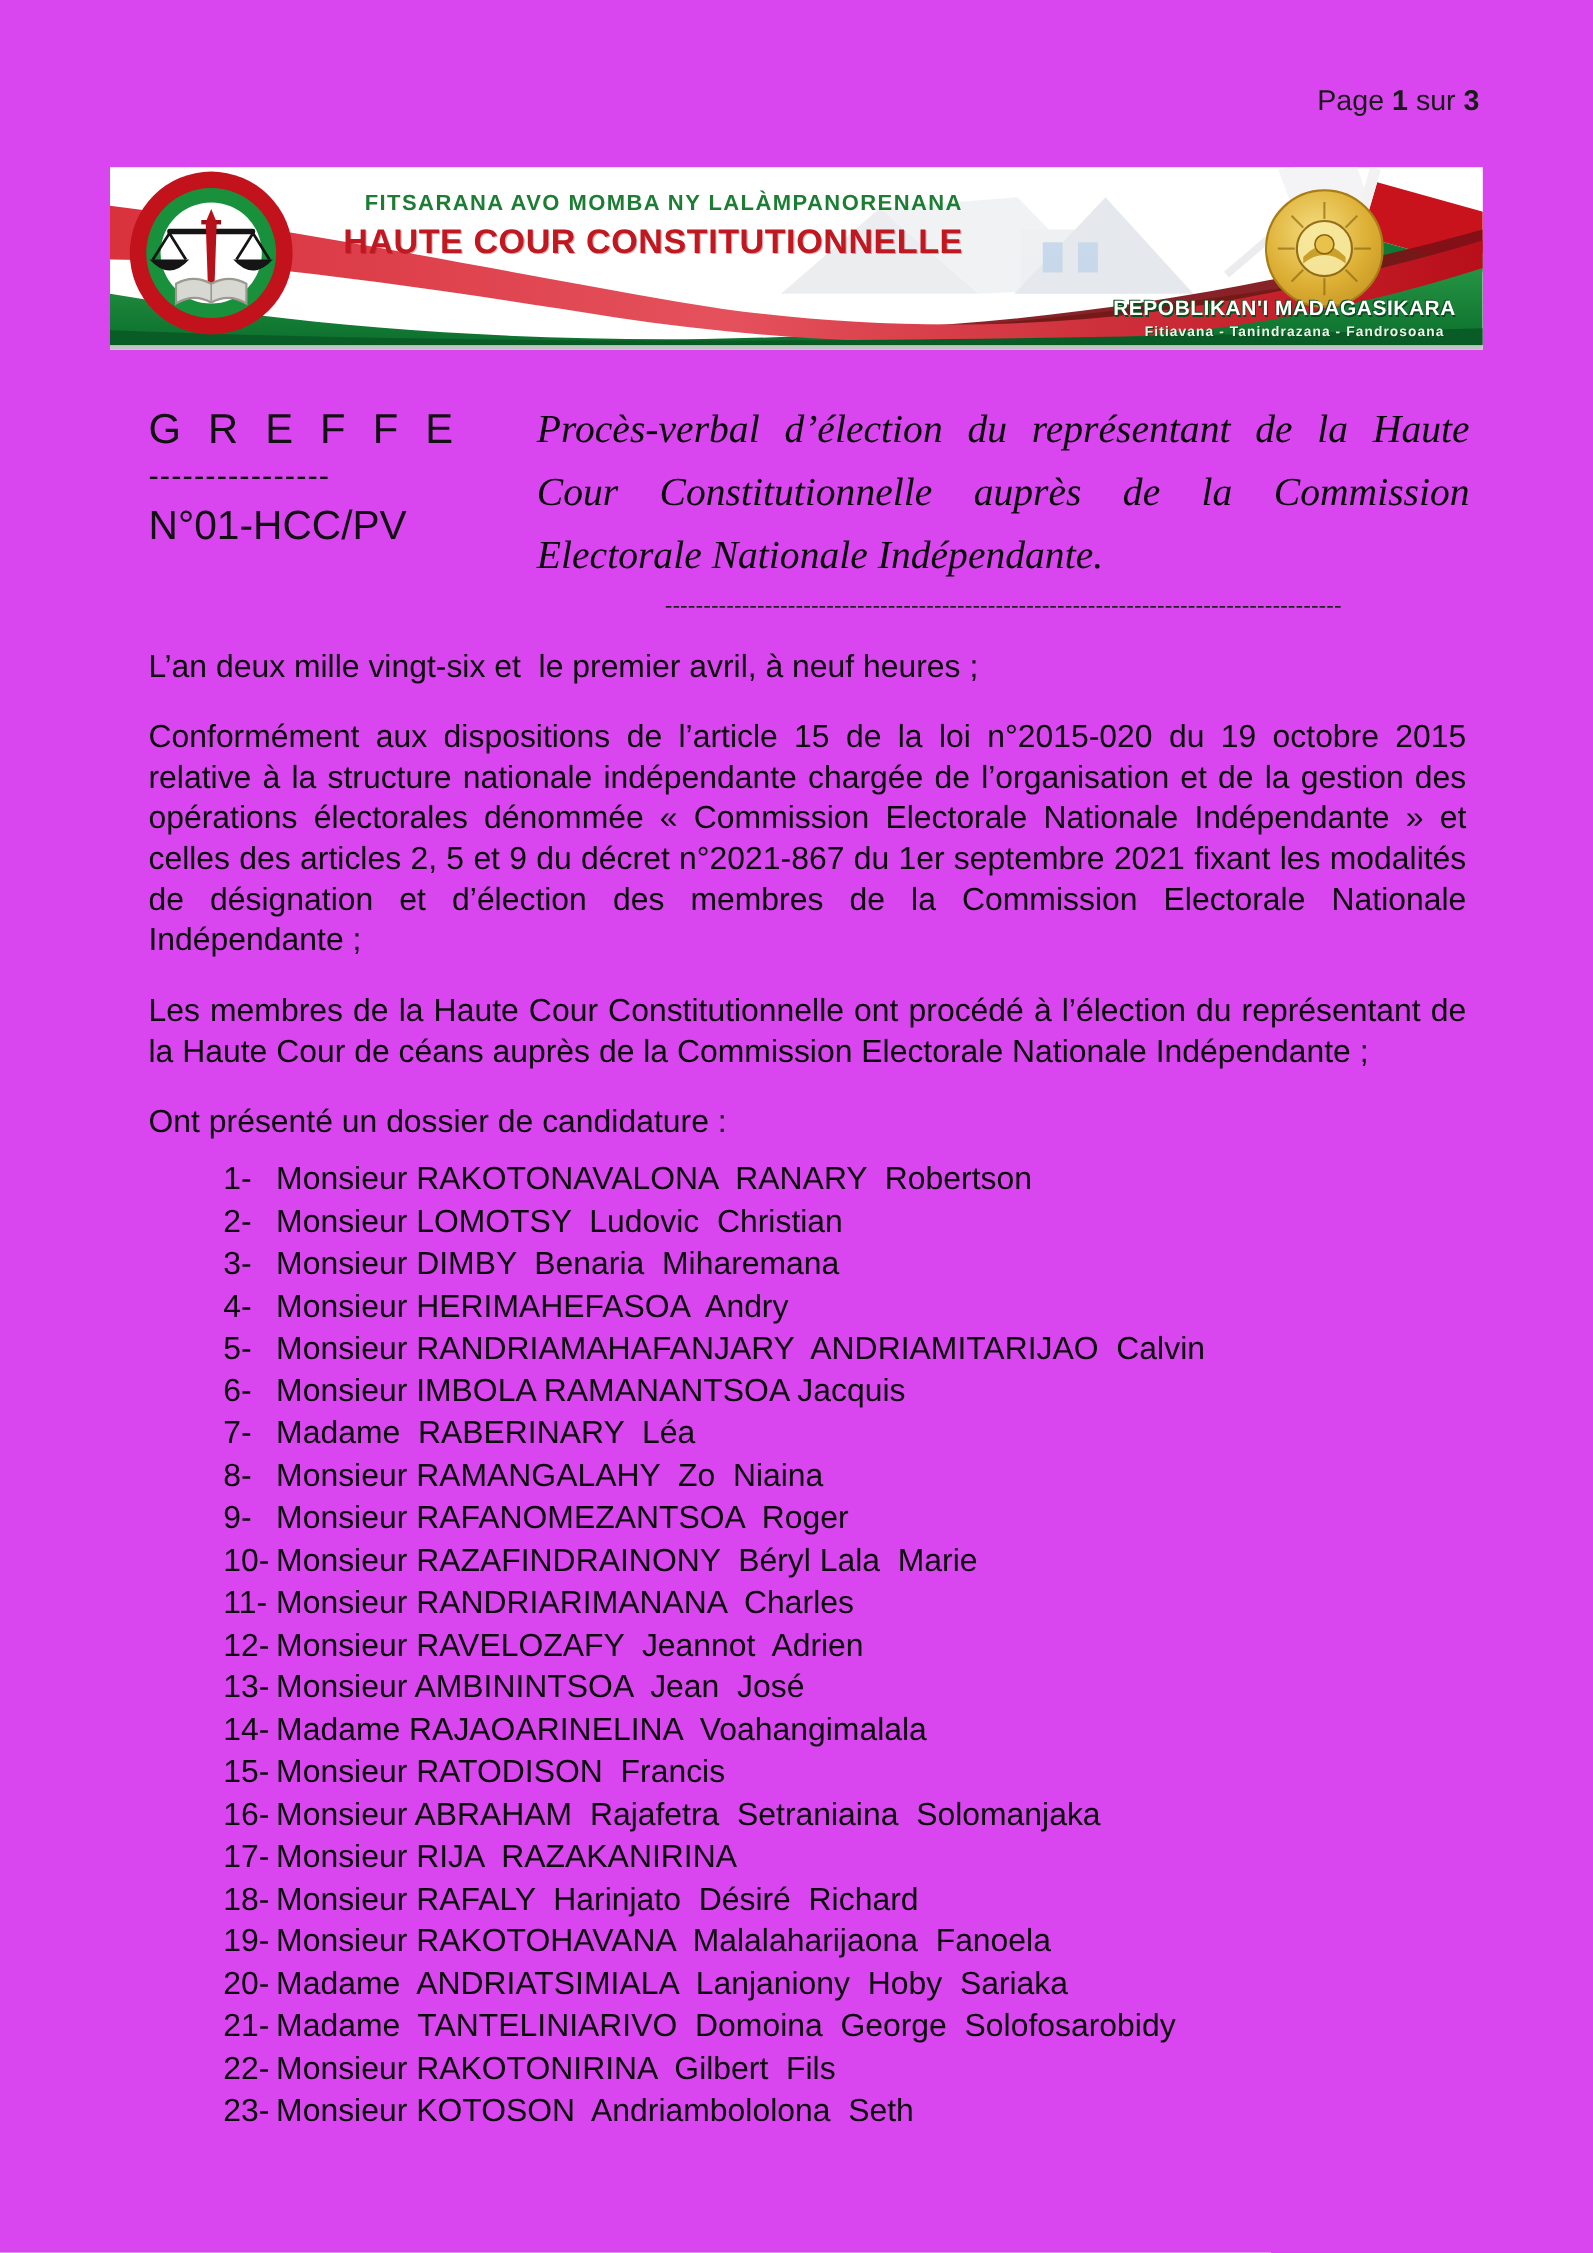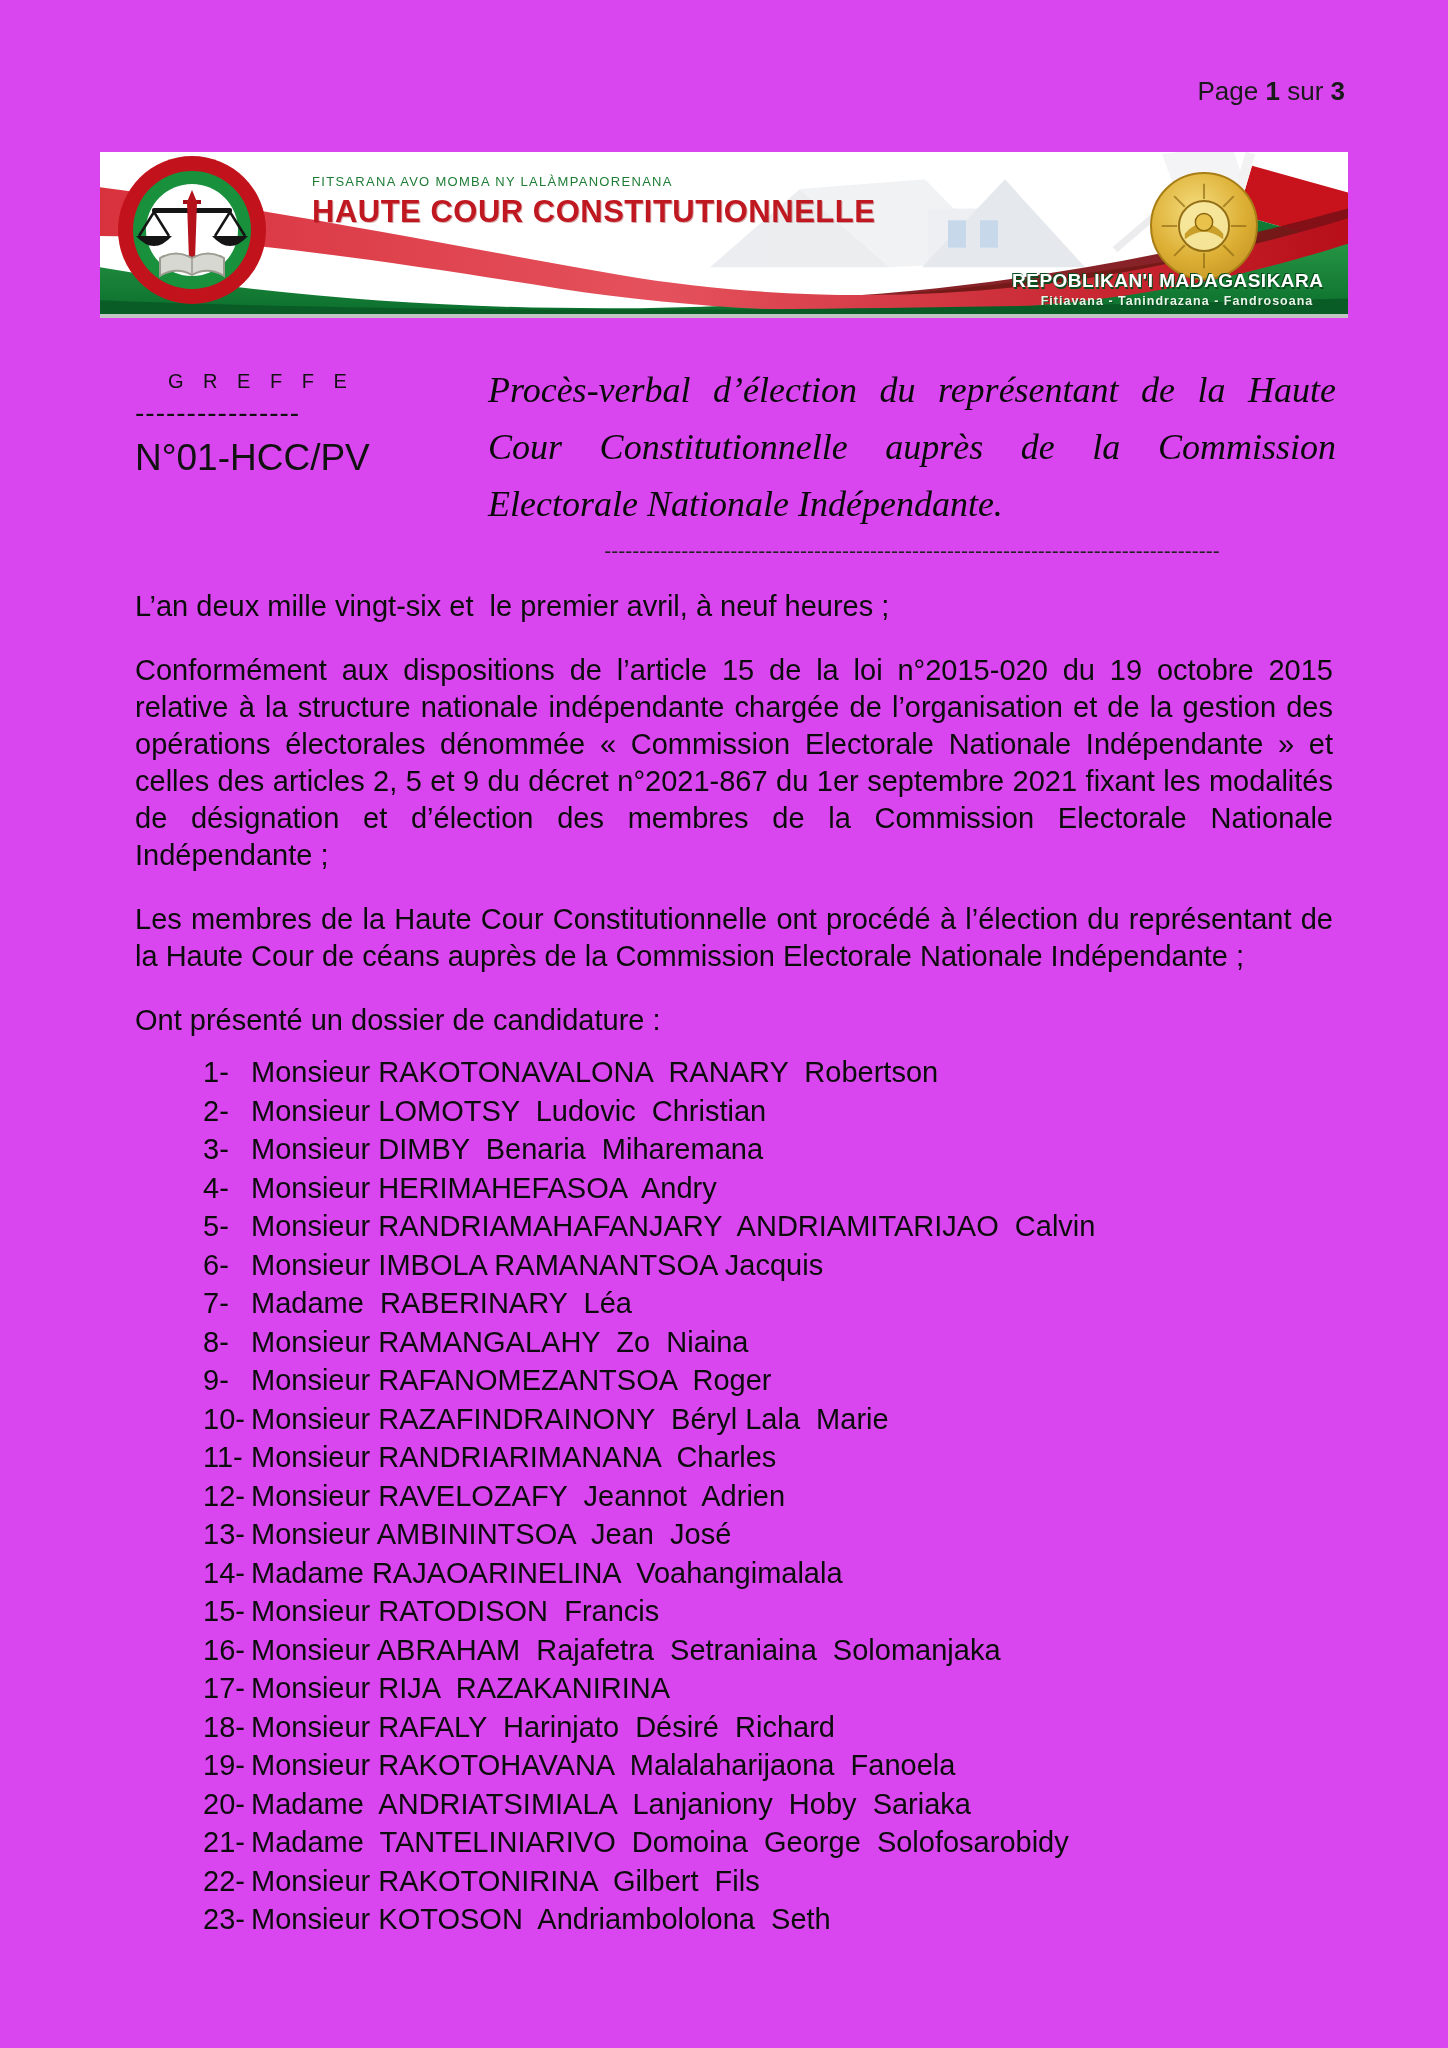--- a/index.html
+++ b/index.html
@@ -17,21 +17,21 @@
 
   
   .banner {
     position:absolute; left:100px; top:152px; width:1248px; height:166px;
     background:#fff; border-bottom:4px solid #c2c6c2; overflow:hidden;
   }
   .banner svg.waves { position:absolute; left:0; top:0; width:100%; height:100%; }
   .hcc-logo { position:absolute; left:16px; top:2px; width:152px; height:152px; }
   .org-text { position:absolute; left:212px; top:22px; }
   .org-line1 {
-    color:#1e7d35; font-weight:normal; font-size:13px; letter-spacing:1.3px;
+    color:#1e7d35; font-weight:bold; font-size:20px; letter-spacing:1.3px;text-align:right;
   }
   .org-line2 {
     color:#c01820; font-weight:bold; font-size:31px; letter-spacing:0.5px; margin-top:5px;
     text-shadow:1px 1px 0 rgba(140,15,22,.35);
   }
   .seal {
     position:absolute; left:1050px; top:20px; width:108px; height:108px; border-radius:50%;
     background:radial-gradient(circle at 42% 35%, #f5dd7e, #dcae33 55%, #bb8c1e);
     border:2px solid #a87d15;
   }
@@ -42,21 +42,21 @@
     text-shadow:1px 2px 0 #0a4d1e, -1px -1px 0 #0a4d1e;
   }
   .motto {
     position:absolute; right:6px; top:142px; width:330px; text-align:center;
     color:#e9f5e9; font-weight:bold; font-size:12.5px; letter-spacing:1px; white-space:nowrap;
     text-shadow:1px 1px 0 #0a4d1e;
   }
 
   
   .greffe { position:absolute; left:135px; top:370px; font-size:30px; color:#111; }
-  .greffe-title { letter-spacing:7px; font-size:20px;margin-left:33px; }
+  .greffe-title { letter-spacing:7px; font-size:38px; }
   .greffe-dashes { margin-top:4px; font-size:28px; letter-spacing:1px; }
   .greffe-ref { margin-top:8px; font-size:37px; }
 
   
   .title-block { position:absolute; left:488px; top:362px; width:848px; }
   .title-text {
     font-family:Liberation Serif, serif; font-style:italic; font-size:36px;
     line-height:57px; text-align:justify; color:#0a0a0a;
   }
   .title-sep {

